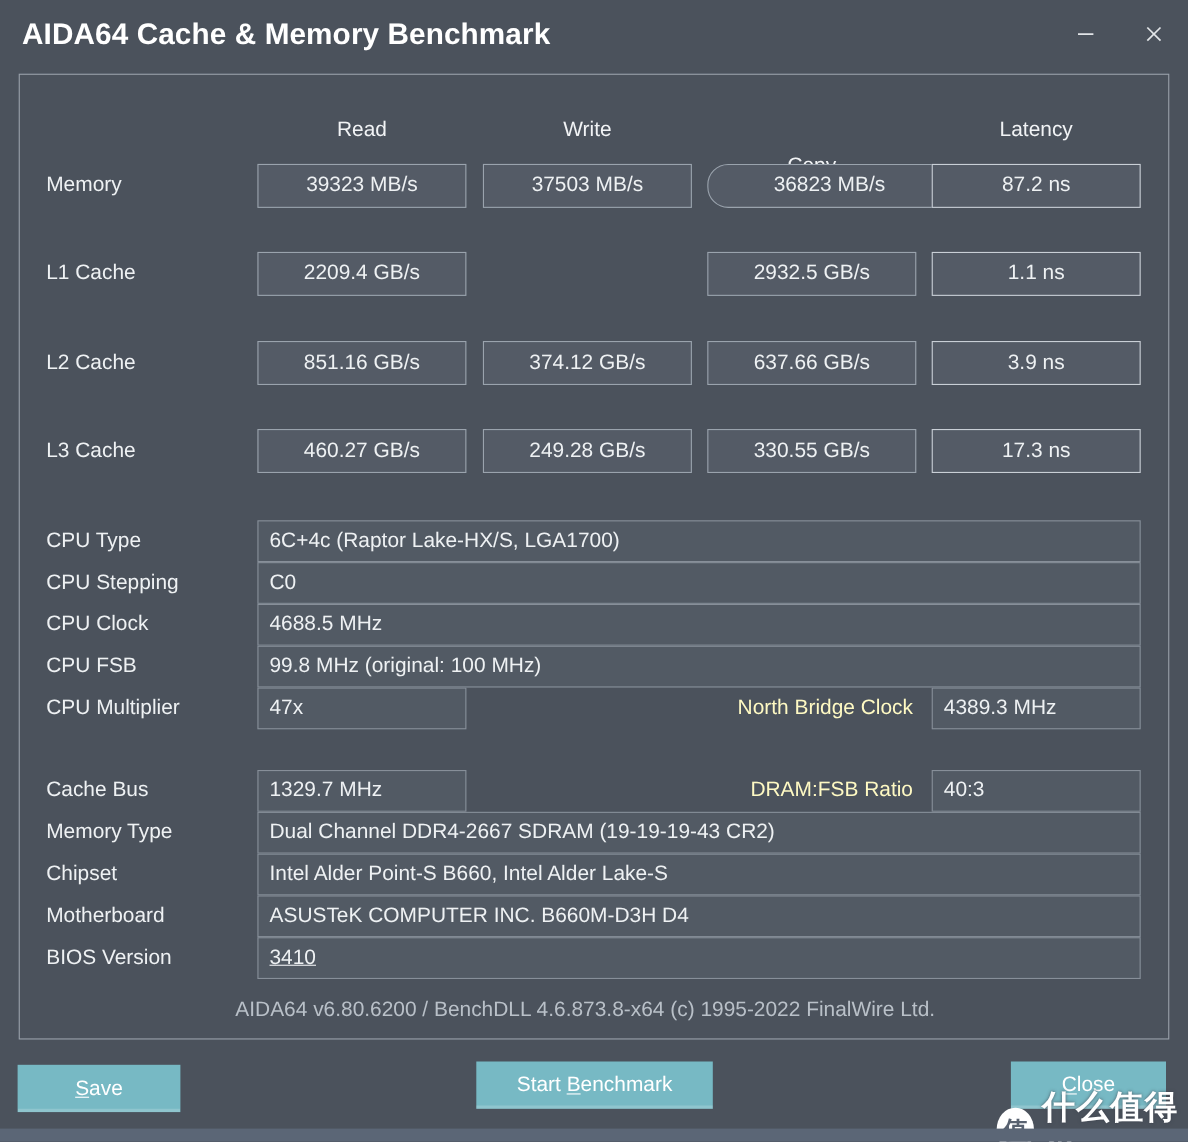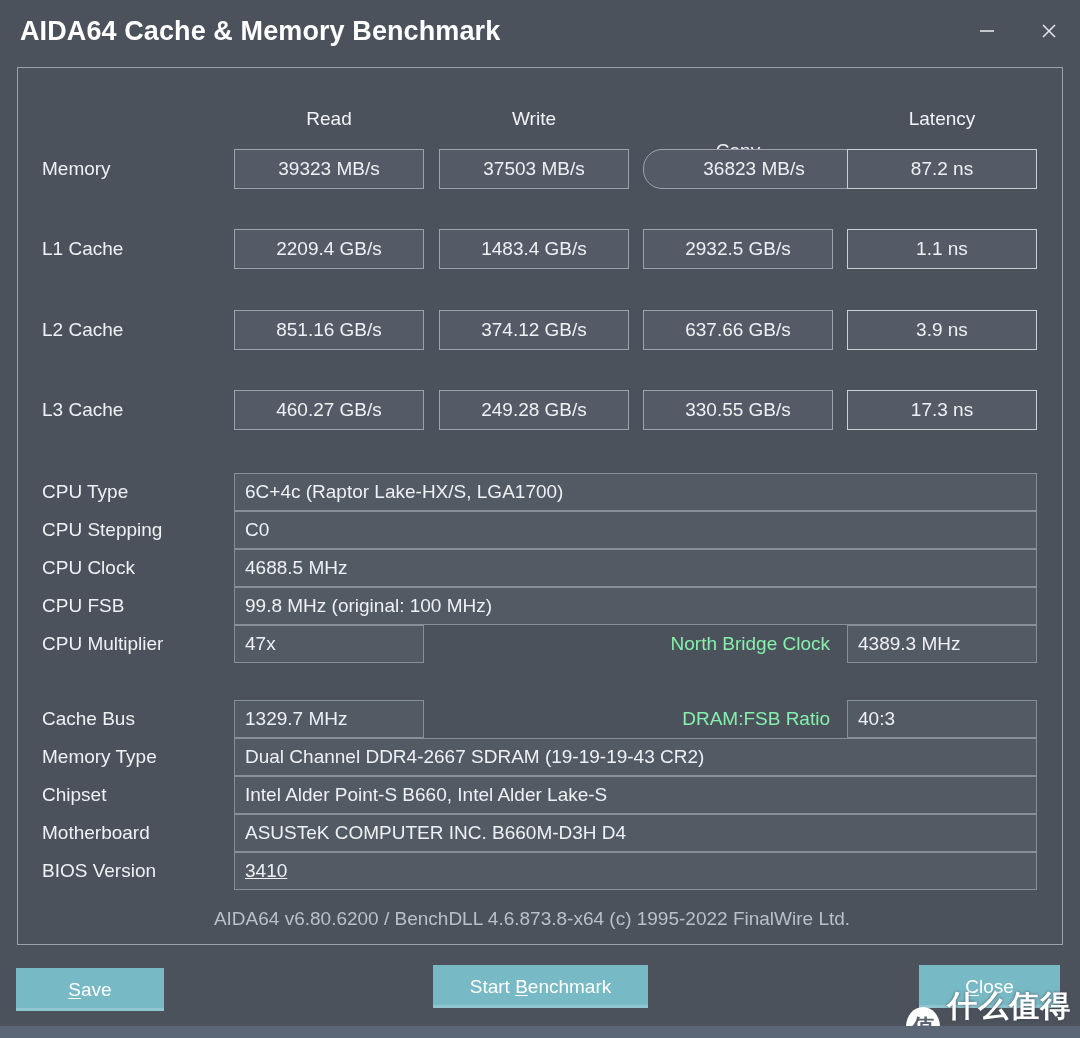--- a/index.html
+++ b/index.html
@@ -125,21 +125,21 @@
     color: #eef1f3;
     display: flex;
     align-items: center;
     padding-left: 10px;
     white-space: nowrap;
     overflow: hidden;
   }
   .info-sublabel {
     position: absolute;
     font-size: 19px;
-    color: #86efac;
+    color: #fef9c3;
     line-height: 38px;
     white-space: nowrap;
     text-align: right;
   }
 
   
   .footer-note {
     position: absolute;
     left: 0;
     top: 840px;
@@ -247,21 +247,20 @@
     <div class="row-label">Memory</div>
     <div class="cell" style="left:216px; width:190px;">39323 MB/s</div>
     <div class="cell" style="left:421px; width:190px;">37503 MB/s</div>
     <div class="cell" style="left:625px; width:222px;border-radius:19px;">36823 MB/s</div>
     <div class="cell latency" style="left:829px; width:190px;">87.2 ns</div>
   </div>
 
   <div class="bench-row" style="top:161px;">
     <div class="row-label">L1 Cache</div>
     <div class="cell" style="left:216px; width:190px;">2209.4 GB/s</div>
-    <div class="cell" style="left:421px; width:190px;">1483.4 GB/s</div>
     <div class="cell" style="left:625px; width:190px;">2932.5 GB/s</div>
     <div class="cell latency" style="left:829px; width:190px;">1.1 ns</div>
   </div>
 
   <div class="bench-row" style="top:242px;">
     <div class="row-label">L2 Cache</div>
     <div class="cell" style="left:216px; width:190px;">851.16 GB/s</div>
     <div class="cell" style="left:421px; width:190px;">374.12 GB/s</div>
     <div class="cell" style="left:625px; width:190px;">637.66 GB/s</div>
     <div class="cell latency" style="left:829px; width:190px;">3.9 ns</div>

